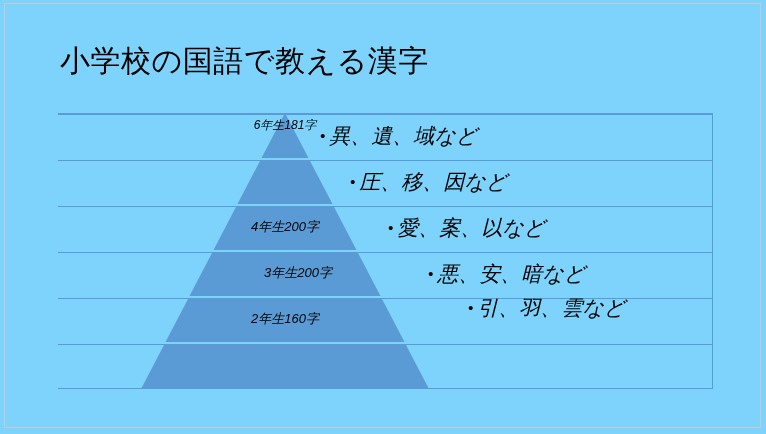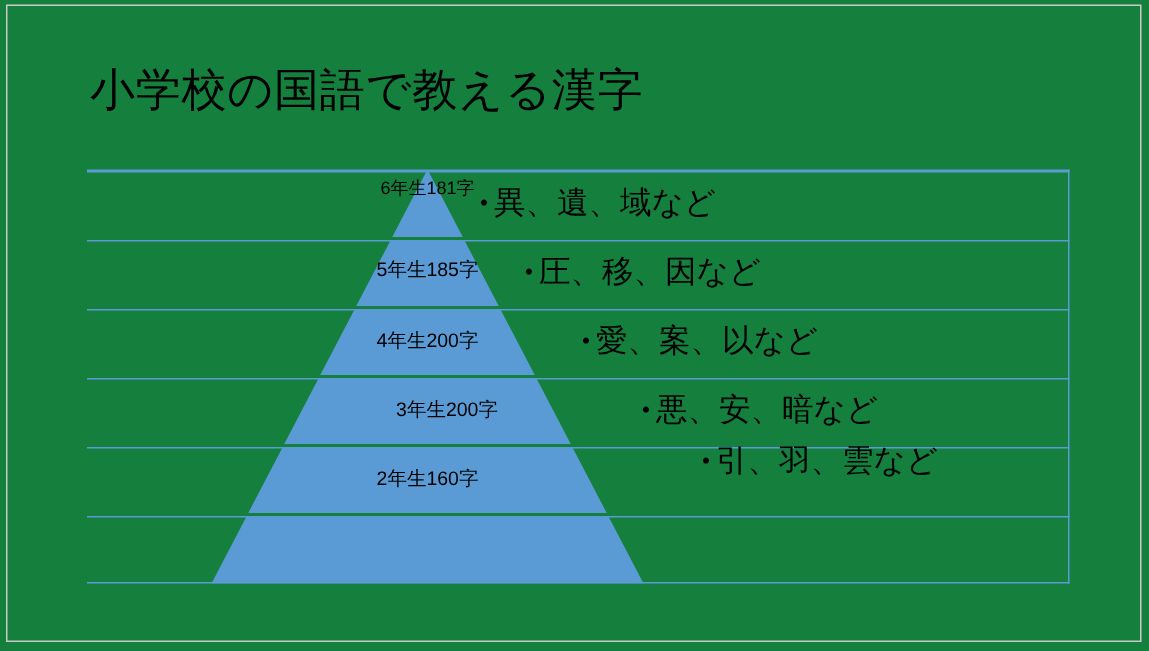--- a/index.html
+++ b/index.html
@@ -9,21 +9,21 @@
     background: #ffffff;
   }
   body {
     font-family: "Liberation Sans", "DejaVu Sans", sans-serif;
   }
 
   #slide {
     position: relative;
     width: 766px;
     height: 434px;
-    background: #15803d;
+    background: #7dd3fc;
     box-sizing: border-box;
     overflow: hidden;
   }
 
   
   #slide-frame {
     position: absolute;
     left: 4px;
     top: 3px;
     width: 757px;
@@ -46,20 +46,21 @@
     white-space: nowrap;
   }
 
   
   #pyramid-graphic {
     position: absolute;
     left: 58px;
     top: 113px;
     width: 655px;
     height: 218px;
+    font-style: italic;
   }
 
   
   #pyramid-shape {
     position: absolute;
     left: 0;
     top: 0;
     width: 655px;
     height: 276px;
   }
@@ -148,21 +149,20 @@
       <div class="callout-row first" style="top:0px;"></div>
       <div class="callout-row" style="top:46px;"></div>
       <div class="callout-row" style="top:92px;"></div>
       <div class="callout-row" style="top:138px;"></div>
       <div class="callout-row" style="top:184px;"></div>
       <div class="callout-row" style="top:230px;"></div>
     </div>
 
     <div class="level-caption apex" style="left:185px; top:5px;">6年生181字</div>
 
-    <div class="level-caption" style="left:137px; top:59px;">5年生185字</div>
 
     <div class="level-caption" style="left:137px; top:106px;">4年生200字</div>
 
     <div class="level-caption" style="left:150px; top:152px;">3年生200字</div>
 
     <div class="level-caption" style="left:137px; top:198px;">2年生160字</div>
 
 
     <div class="callout-text" style="left:262px; top:0px;">
       <span class="bullet">•</span><span>異、遺、域など</span>

